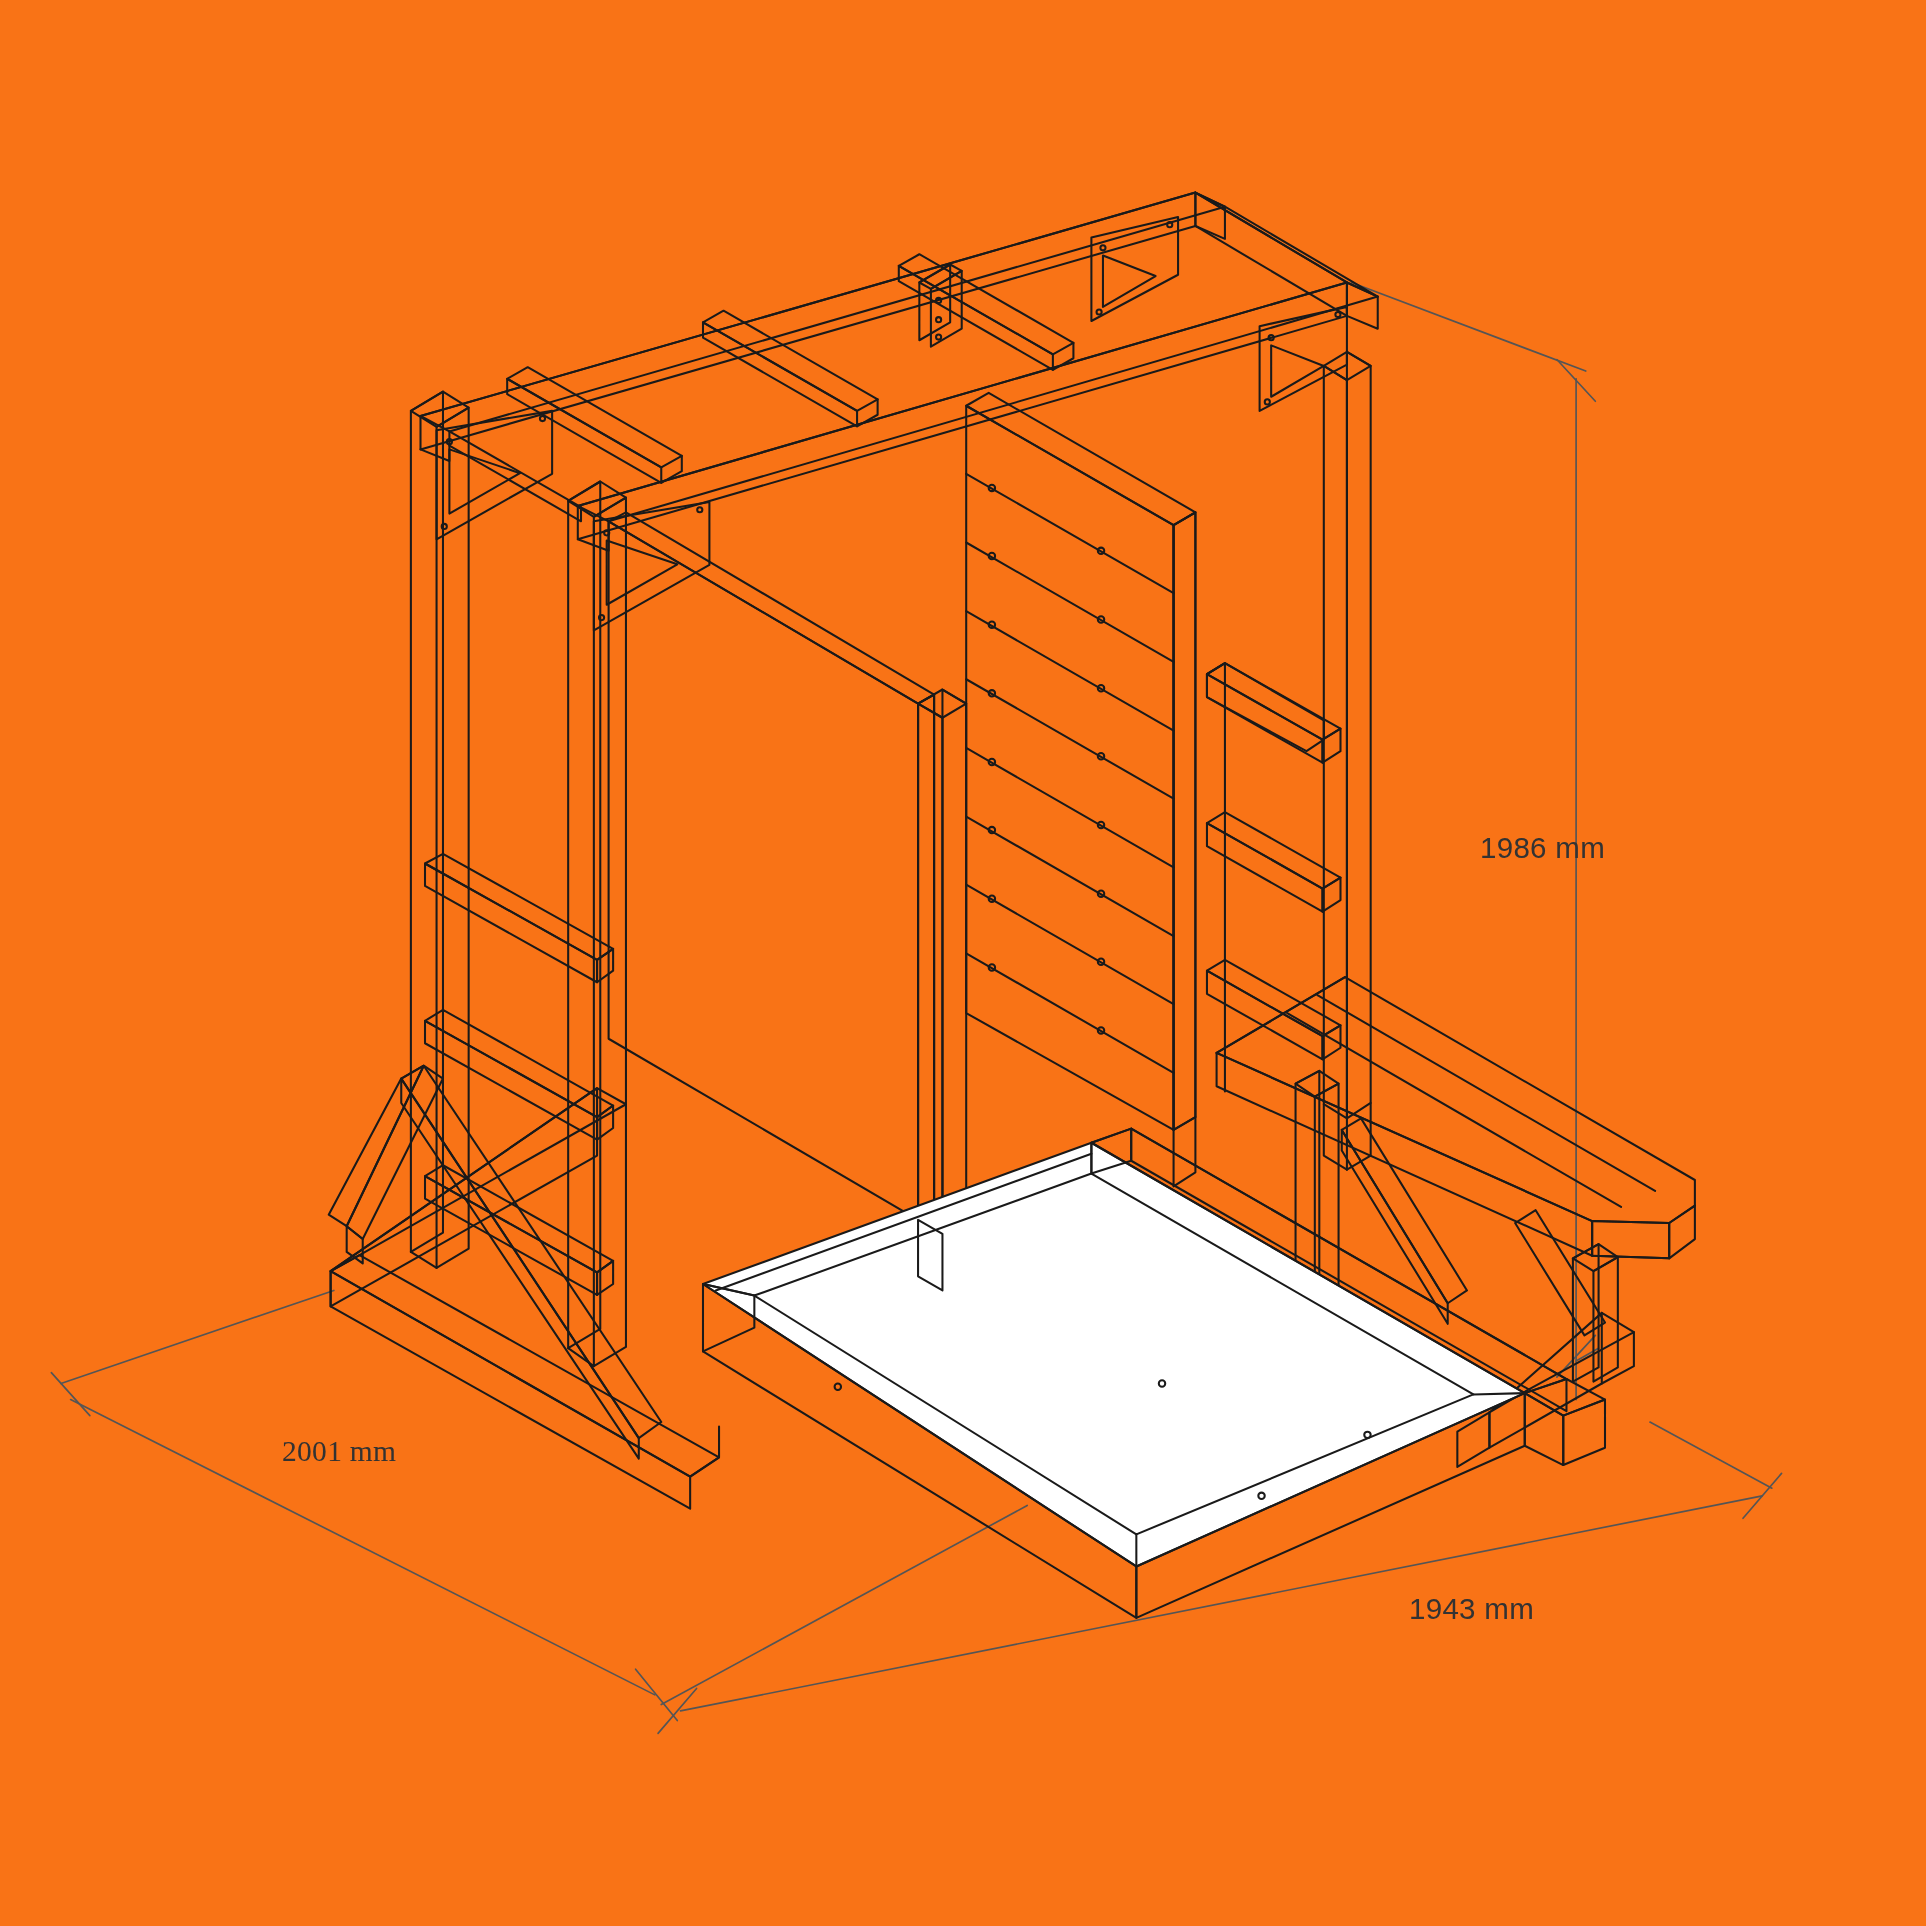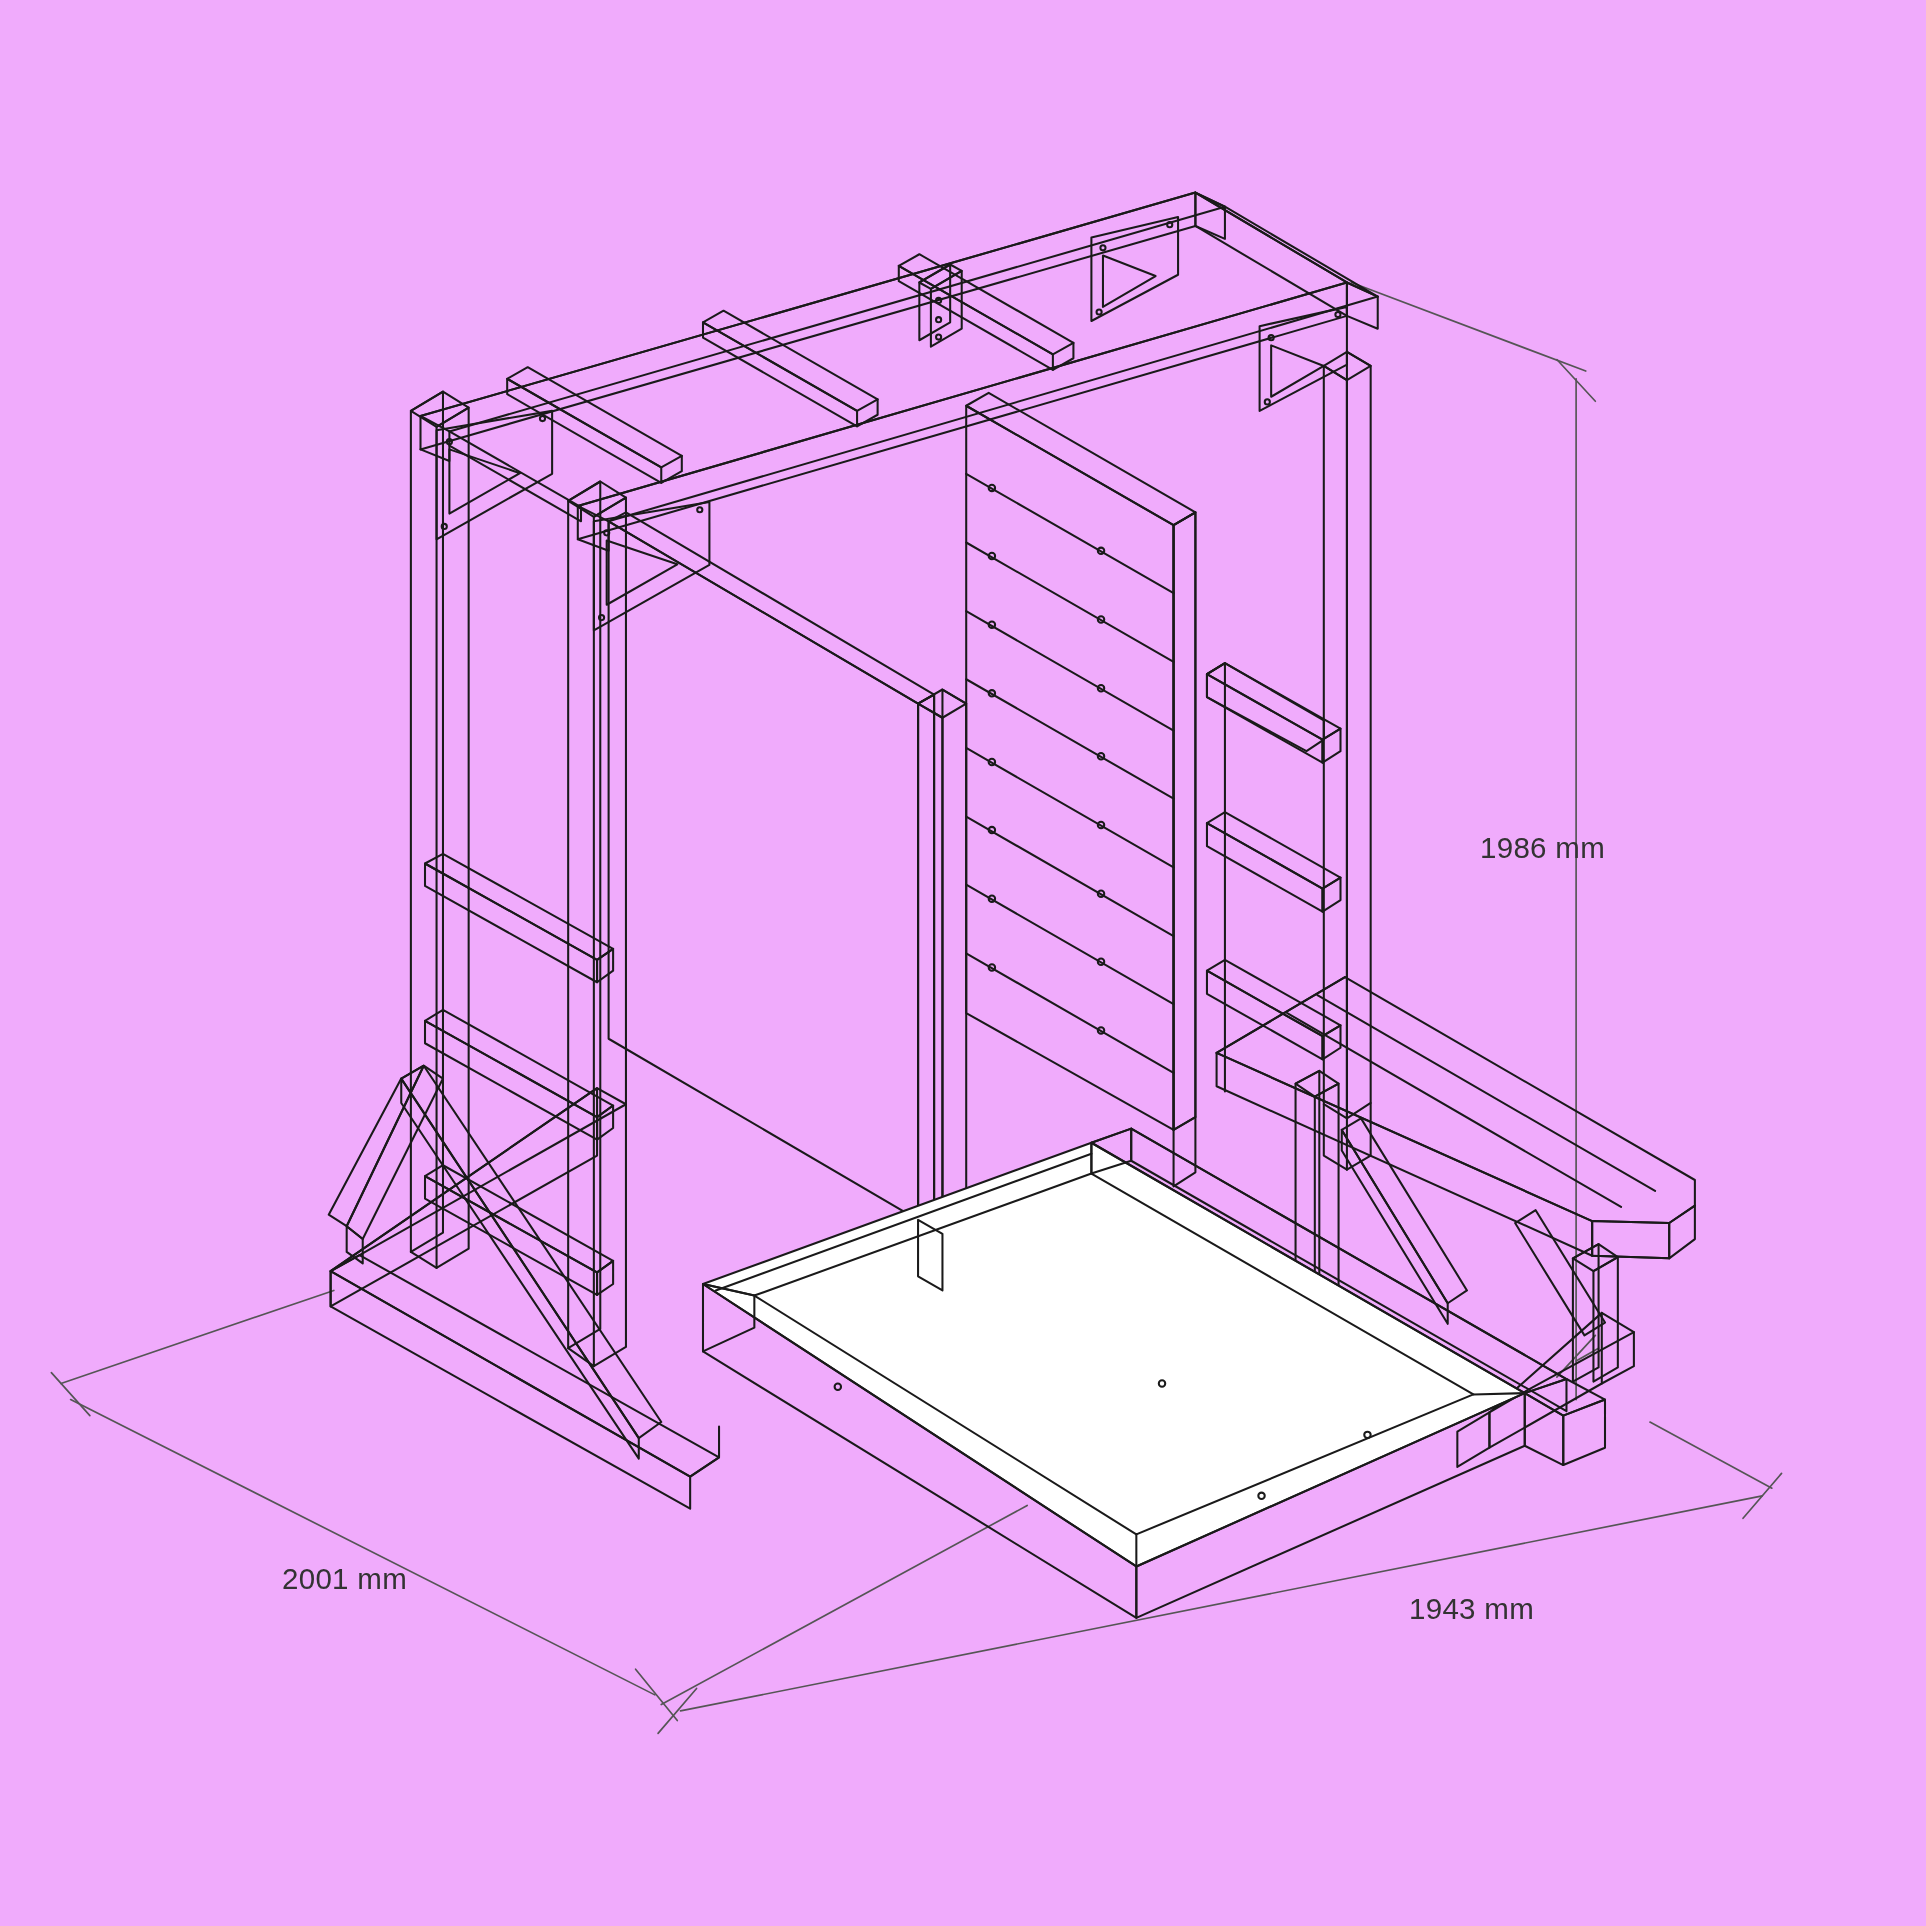--- a/index.html
+++ b/index.html
@@ -10,21 +10,21 @@
   body {
     width: 1926px;
     height: 1926px;
     font-family: "Liberation Sans", sans-serif;
     overflow: hidden;
   }
   #sheet {
     position: relative;
     width: 1926px;
     height: 1926px;
-    background: #f0abfc;
+    background: #f97316;
   }
   svg#drawing {
     position: absolute;
     left: 0;
     top: 0;
     width: 1926px;
     height: 1926px;
   }
   .dim-label {
     position: absolute;
@@ -33,21 +33,22 @@
     color: #333333;
     letter-spacing: 0.3px;
     white-space: nowrap;
   }
   #label-height {
     left: 1480px;
     top: 831px;
   }
   #label-depth {
     left: 282px;
-    top: 1562px;
+    top: 1435px;
+    font-family: Liberation Serif, serif;
   }
   #label-width {
     left: 1409px;
     top: 1592px;
   }
 </style>
 </head>
 <body>
 
 <div id="sheet">

